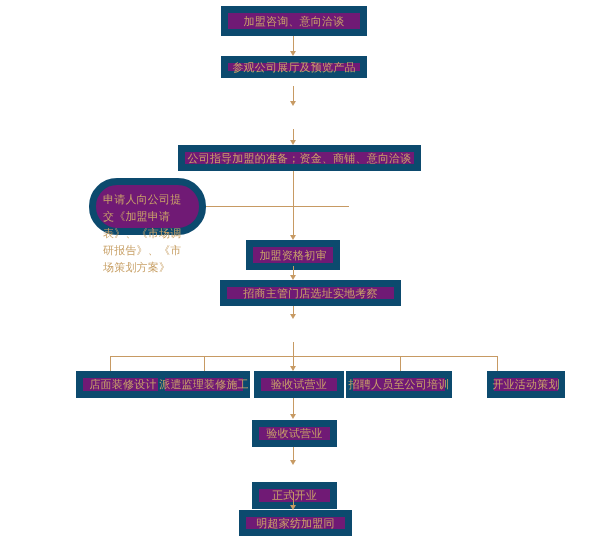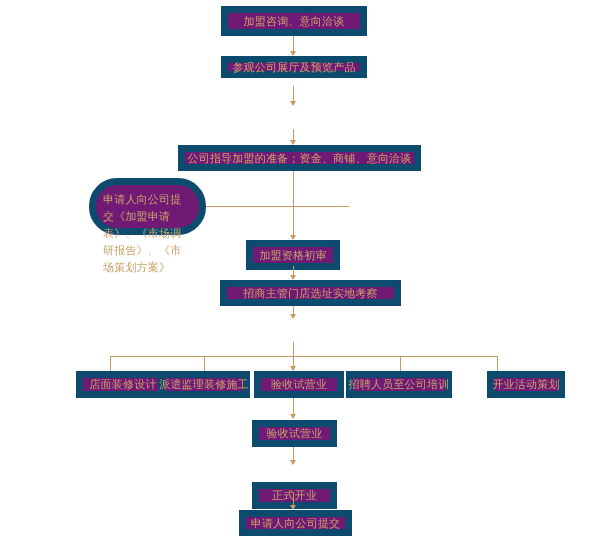--- a/index.html
+++ b/index.html
@@ -125,15 +125,15 @@
   <div class="node" style="left:252px; top:420px; width:85px; height:27px;">验收试营业</div>
 
   <div class="vline" style="left:293px; top:447px; height:15px;"></div>
   <div class="arrow" style="left:290px; top:460px;"></div>
 
   <div class="node" style="left:252px; top:465px; width:85px; height:27px;margin-top:17px;">正式开业</div>
 
   <div class="vline" style="left:293px; top:492px; height:15px;"></div>
   <div class="arrow" style="left:290px; top:505px;"></div>
 
-  <div class="node" style="left:239px; top:510px; width:113px; height:26px;">申请人向公司提交</div>
+  <div class="node" style="left:239px; top:510px; width:113px; height:26px;">明超家纺加盟同</div>
 
 </div>
 
 </body></html>

